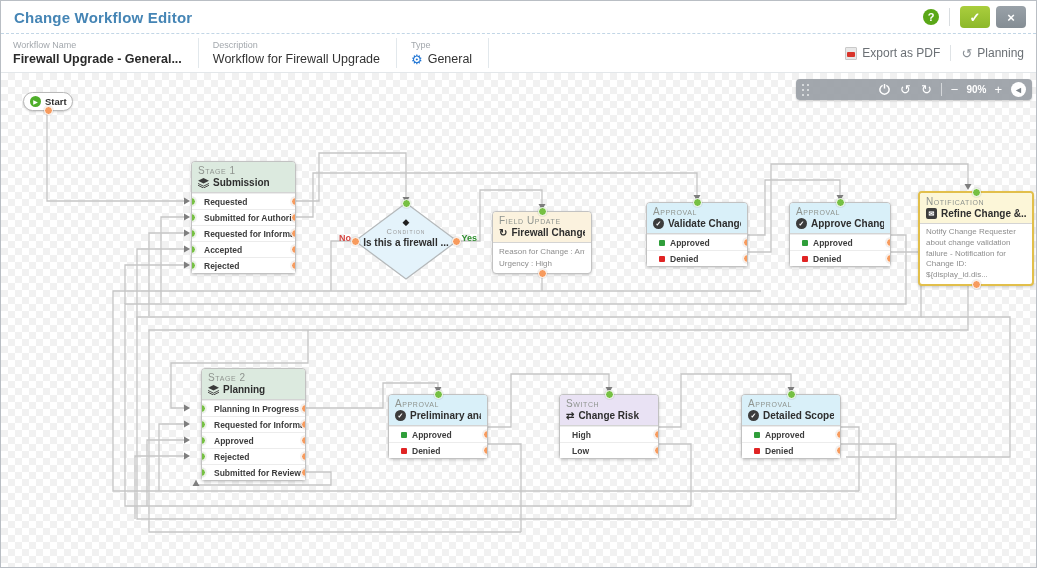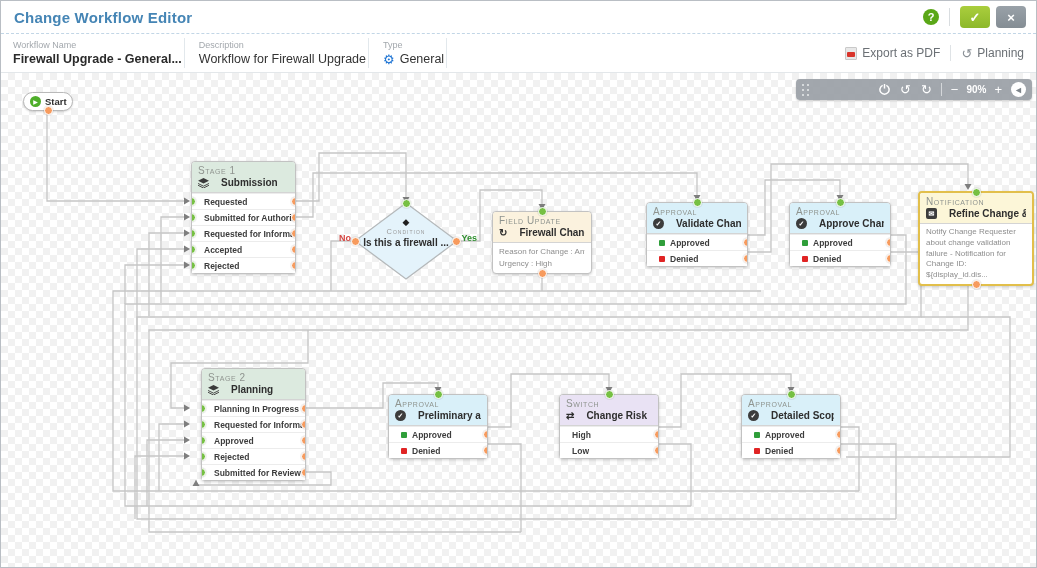--- a/index.html
+++ b/index.html
@@ -30,21 +30,21 @@
     font-size:13px;font-weight:700;display:flex;align-items:center;justify-content:center;
     cursor:pointer;
   }
   .btn-confirm{ background:linear-gradient(#aace3d,#8db82a); margin-right:6px; }
   .btn-close{ background:linear-gradient(#99a1a8,#848d94); }
   
   .metabar{
     height:39px; display:flex; align-items:center;
     padding:0 12px; border-bottom:1px solid #e3e7ea;
   }
-  .meta-field{ padding:2px 2px 2px 0; margin-right:14px; border-right:1px solid #e2e8ec; }
+  .meta-field{ padding:2px 16px 2px 0; margin-right:14px; border-right:1px solid #e2e8ec; }
   .meta-field:last-of-type{ border-right:none; }
   .meta-label{ font-size:9px; color:#a3a8ad; margin-bottom:2px; }
   .meta-value{ font-size:12.5px; color:#2b2b2b; font-weight:700; display:flex; align-items:center; gap:5px; }
   .meta-value.norm{ font-weight:400; color:#333; }
   .gear{ color:#1d73d3; font-size:13px; line-height:1; }
   .metabar .spacer{ flex:1; }
   .meta-action{ display:flex; align-items:center; gap:5px; font-size:12px; color:#6b7075; cursor:pointer; }
   .pdf-icon{ width:12px; height:13px; background:#e8e8e8; border:1px solid #c9c9c9; border-radius:1px; position:relative; }
   .pdf-icon i{ position:absolute; left:1px; right:1px; bottom:2px; height:5px; background:#d9342b; border-radius:1px; display:block; }
   .hist-icon{ font-size:13px; color:#8a9096; line-height:1; }
@@ -80,21 +80,21 @@
     font-size:9px; display:flex; align-items:center; justify-content:center;
     border:none; margin-left:4px; cursor:pointer;
   }
   
   .node{
     position:absolute; background:#fff; border:1px solid #c2c2c2; border-radius:4px;
     box-shadow:0 1px 3px rgba(0,0,0,.18); font-size:9px; color:#3a3a3a;
   }
   .node-head{ padding:3px 6px 4px; border-bottom:1px solid #d4d4d4; border-radius:3px 3px 0 0; }
   .cat{ font-size:10px; color:#8f948f; font-variant:small-caps; letter-spacing:.6px; text-transform:capitalize; }
-  .node-title{ font-size:10px; font-weight:700; color:#2e2e2e; display:flex; align-items:center; gap:12px; margin-top:1px; white-space:nowrap; overflow:hidden; }
+  .node-title{ font-size:10px; font-weight:700; color:#2e2e2e; display:flex; align-items:center; gap:4px; margin-top:1px; white-space:nowrap; overflow:hidden; }
   .head-stage{ background:#dceadf; }
   .head-approval{ background:#d9f0f9; }
   .head-switch{ background:#e9e2f4; }
   .head-fieldupdate{ background:#fbf2de; }
   .head-notification{ background:#fcf6d8; }
   .node.notification{ border:2px solid #e2bf4b; }
   .srow{
     position:relative; height:16px; display:flex; align-items:center;
     padding:0 10px 0 12px; border-top:1px solid #ececec; background:#fff;
     white-space:nowrap; overflow:hidden;font-weight:bold;

